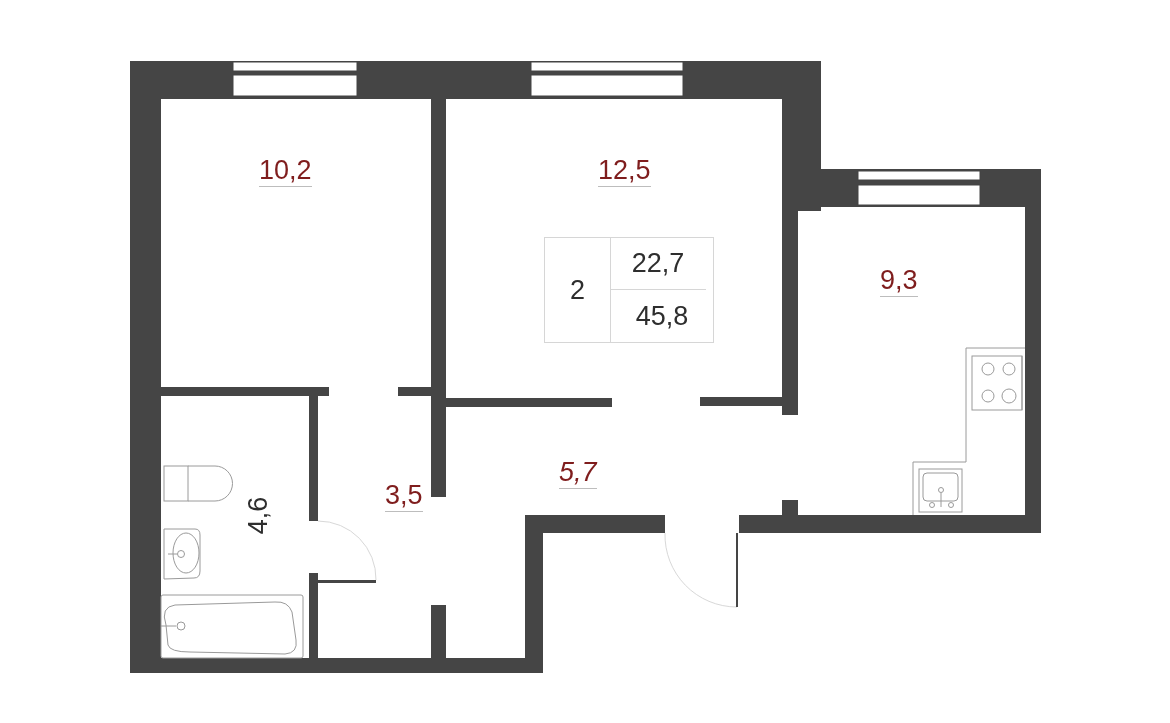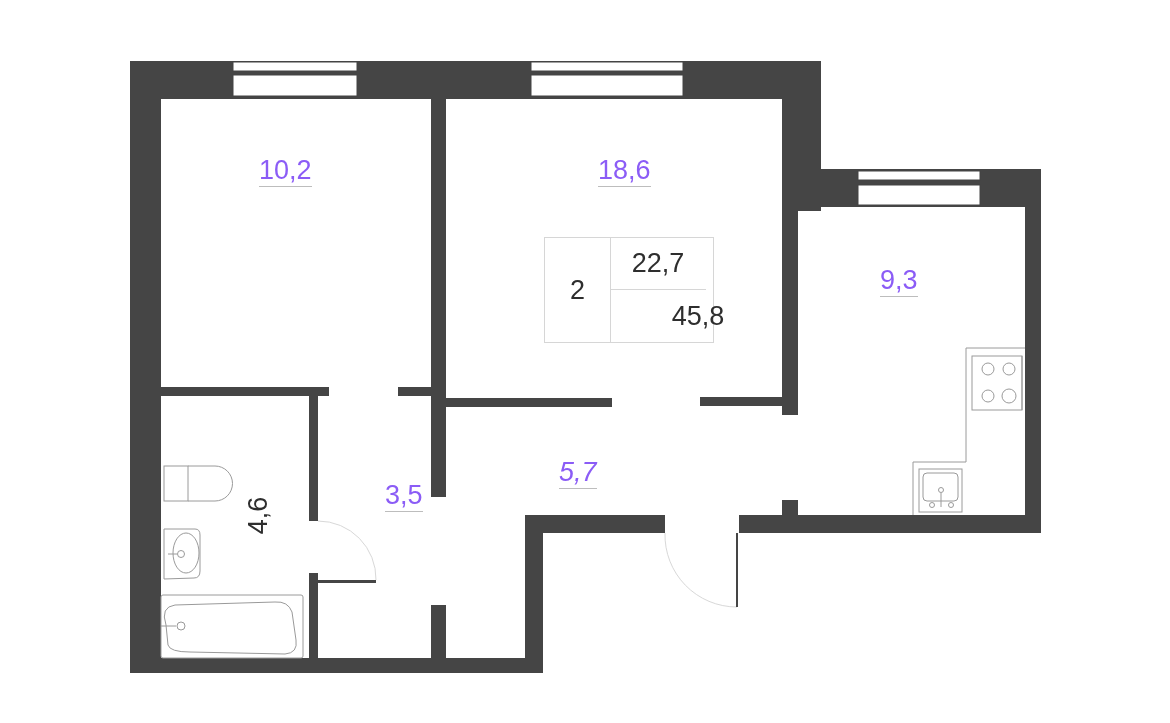--- a/index.html
+++ b/index.html
@@ -4,27 +4,27 @@
   <style>
     html, body { margin: 0; padding: 0; background: #ffffff; }
     body { width: 1170px; height: 723px; overflow: hidden; position: relative; font-family: "Liberation Sans", sans-serif; }
     #plan { position: absolute; left: 0; top: 0; width: 1170px; height: 723px; }
     .wall { fill: #454545; }
     .win { fill: #ffffff; stroke: #454545; stroke-width: 1; }
     .fix { fill: none; stroke: #9a9a9a; stroke-width: 1; }
     .fixfill { fill: #ffffff; stroke: #9a9a9a; stroke-width: 1; }
     .swing { fill: none; stroke: #d8d8d8; stroke-width: 1; }
     .leaf { stroke: #454545; stroke-width: 2; }
-    .lbl { position: absolute; font-size: 27px; color: #8b5cf6; line-height: 1; white-space: nowrap; }
+    .lbl { position: absolute; font-size: 27px; color: #7f1d1d; line-height: 1; white-space: nowrap; }
     .lbl .u { display: block; height: 0; border-bottom: 1px solid #bdbdbd; margin-top: 2px; }
     .lbl-vert { position: absolute; font-size: 27px; color: #2e2e2e; transform: rotate(-90deg); transform-origin: center center; white-space: nowrap; }
     .summary { position: absolute; left: 544px; top: 237px; width: 170px; height: 106px; border: 1px solid #d6d6d6; box-sizing: border-box; }
     .summary .rooms { position: absolute; left: 0; top: 0; width: 65px; height: 104px; border-right: 1px solid #d6d6d6; display: flex; align-items: center; justify-content: center; font-size: 27px; color: #2e2e2e; }
     .summary .living { position: absolute; left: 65px; top: 0; width: 96px; height: 52px; border-bottom: 1px solid #d6d6d6; display: flex; align-items: center; justify-content: center; font-size: 27px; color: #2e2e2e; box-sizing: border-box; }
-    .summary .total { position: absolute; left: 65px; top: 52px; width: 104px; height: 52px; display: flex; align-items: center; justify-content: center; font-size: 27px; color: #2e2e2e; padding-left: 36px; }
+    .summary .total { position: absolute; left: 65px; top: 52px; width: 104px; height: 52px; display: flex; align-items: center; justify-content: center; font-size: 27px; color: #2e2e2e; }
   </style>
 </head>
 <body>
 
 <svg id="plan" viewBox="0 0 1170 723" xmlns="http://www.w3.org/2000/svg">
 
   <g>
 
     <rect class="wall" x="130" y="61" width="691" height="38"></rect>
 
@@ -133,21 +133,21 @@
     <circle class="fix" cx="932" cy="505" r="2.5"></circle>
     <circle class="fix" cx="951" cy="505" r="2.5"></circle>
   </g>
 </svg>
 
 <div class="lbl" style="left:259px;top:157px;">
   <span>10,2</span>
   <span class="u"></span>
 </div>
 <div class="lbl" style="left:598px;top:157px;">
-  <span>18,6</span>
+  <span>12,5</span>
   <span class="u"></span>
 </div>
 <div class="lbl" style="left:880px;top:267px;">
   <span>9,3</span>
   <span class="u"></span>
 </div>
 <div class="lbl-vert" style="left:240px;top:500px;">
   <span>4,6</span>
 </div>
 <div class="lbl" style="left:368px;top:482px;margin-left:17px;">

